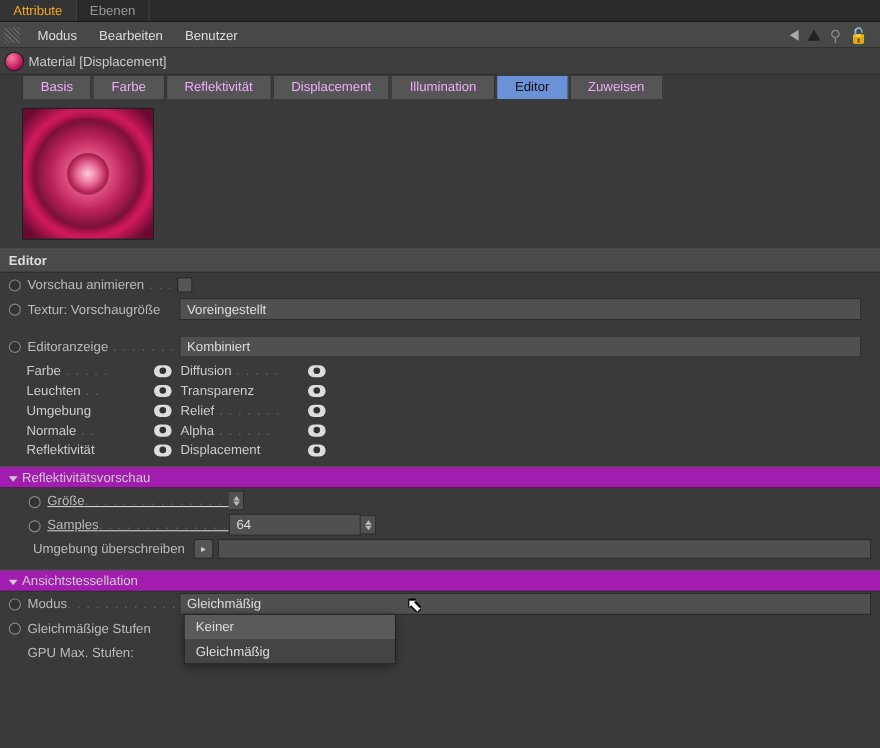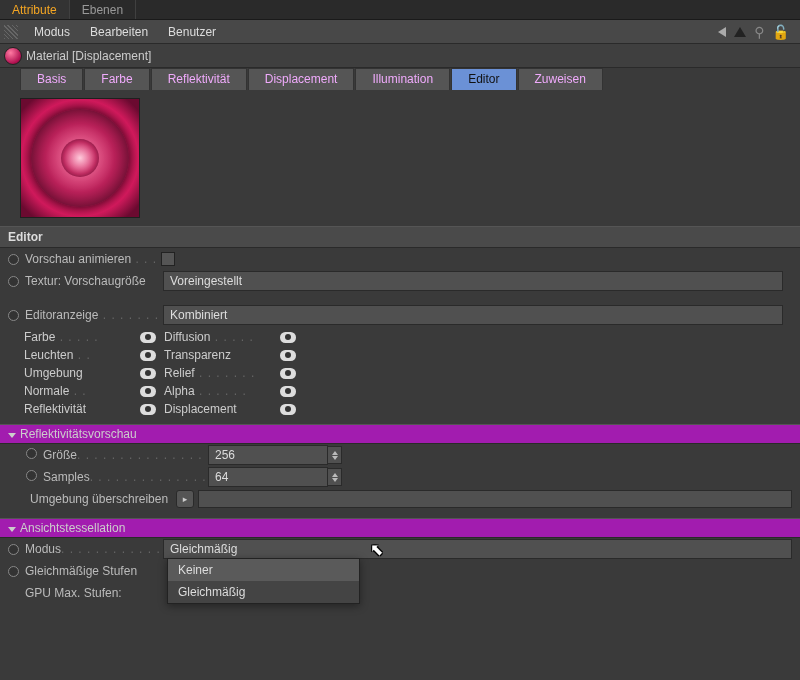--- a/index.html
+++ b/index.html
@@ -55,21 +55,21 @@
   
   .round-btn { width:18px; height:18px; border-radius:3px; background:#555; border:1px solid #2a2a2a; display:flex; align-items:center;justify-content:center; color:#ccc; font-size:9px; margin-right:4px;}
   .long-field { flex:1; height:18px; background:#505050; border:1px solid #2a2a2a;}
   
   .dropdown-menu { position:absolute; left:167px; width:193px; background:#444; border:1px solid #222; box-shadow:0 2px 8px rgba(0,0,0,.4);}
   .dd-item { padding:4px 10px; color:#ddd;}
   .dd-item.hover { background:#5a5a5a;}
   
   .label-col { width: 155px; display:flex; align-items:center; }
   .label-col .dots { flex:1; }
-  .label-ind { width: 200px; display:flex; align-items:flex-start; padding-left:18px;}
+  .label-ind { width: 200px; display:flex; align-items:flex-end; padding-left:18px;text-decoration:underline;}
   .label-ind .dots{flex:1;}
   
   .cursor { position:absolute; left:370px; top:578px; font-size:16px; color:#fff; text-shadow: 1px 1px 0 #000, -1px -1px 0 #000, 1px -1px 0 #000, -1px 1px 0 #000; pointer-events:none;}
 </style>
 </head>
 <body>
 
 <div class="top-tabs">
   <div class="top-tab active">Attribute</div>
   <div class="top-tab">Ebenen</div>
@@ -161,21 +161,20 @@
 
 <div class="sub-head"><span class="tri"></span><span>Reflektivitätsvorschau</span></div>
 
 <div class="row">
   <div class="label-ind">
     <div class="radio"></div>
     <span class="dotlabel">Größe</span>
     <span class="dots"> . . . . . . . . . . . . . . . . . .</span>
   </div>
   <div class="num-field">
-    <div class="num-input">256</div>
     <div class="spin">
         <span class="u"></span>
         <span class="d"></span>
       </div>
   </div>
 </div>
 
 <div class="row">
   <div class="label-ind">
     <div class="radio"></div>

